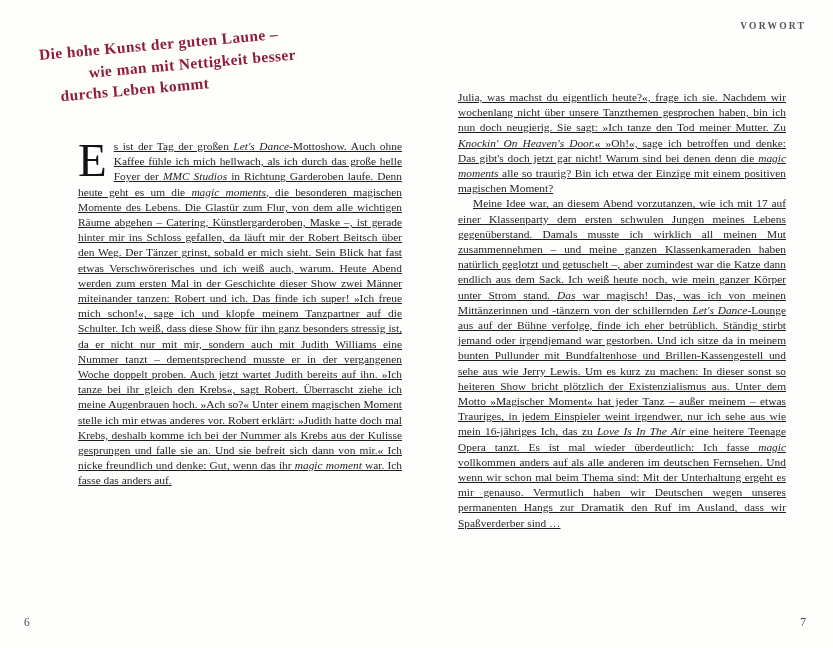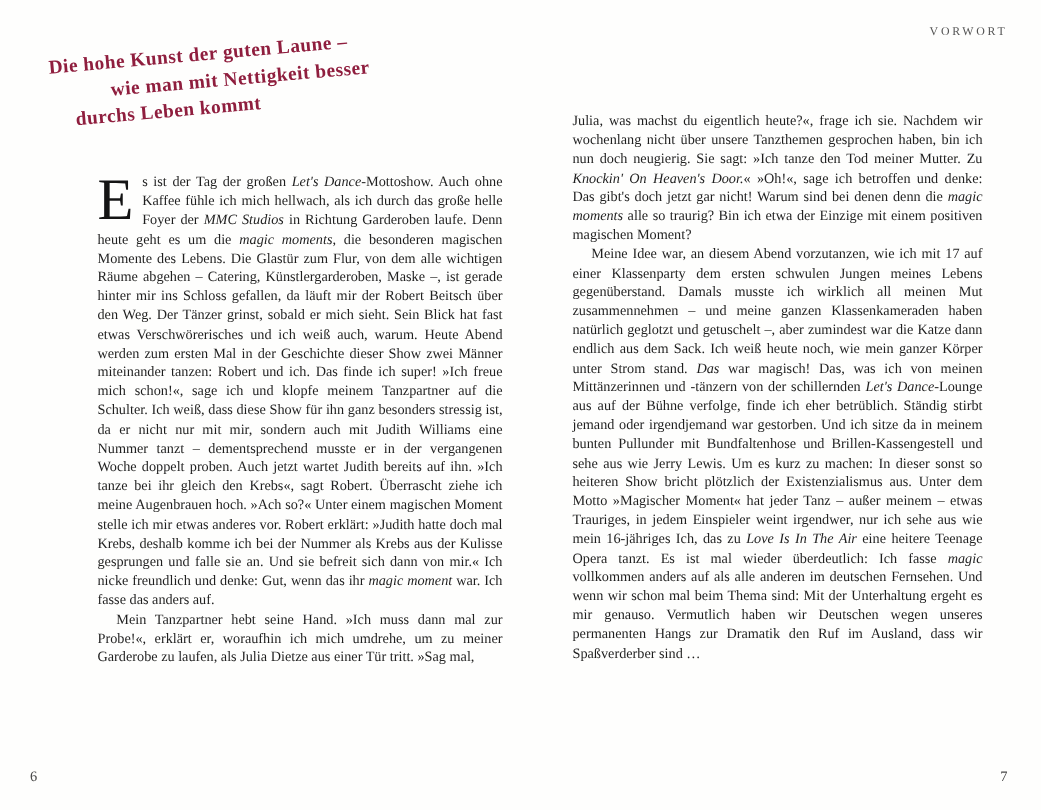--- a/index.html
+++ b/index.html
@@ -19,20 +19,21 @@
 
   
   .running-header {
     position: absolute;
     top: 21px;
     right: 27px;
     font-size: 9.5px;
     letter-spacing: 2.2px;
     color: #545454;
     font-family: "Liberation Serif", "DejaVu Serif", serif;
+    font-weight: bold;
   }
 
   
   .chapter-title {
     position: absolute;
     left: 38px;
     top: 44px;
     transform: rotate(-5deg);
     transform-origin: left top;
     font-weight: bold;
@@ -49,21 +50,21 @@
   .text-column {
     position: absolute;
     font-size: 11.4px;
     line-height: 15.2px;
     text-align: justify;
     color: #1f1f1f;
   }
   .left-column  { left: 78px;  top: 139px; width: 324px; }
   .right-column { left: 458px; top: 90px;  width: 328px; }
 
-  .text-column p { margin: 0; }
+  .text-column p { margin: 0; text-decoration: underline; }
   .text-column p.indented { text-indent: 15px; }
 
   em { font-style: italic; margin-top: 16px; }
 
   
   .dropcap {
     float: left;
     font-size: 47px;
     line-height: 38px;
     height: 42px;
@@ -93,21 +94,20 @@
   <div class="chapter-title" style="color: rgb(143, 30, 62);">
     <div class="line-1">Die hohe Kunst der guten Laune –</div>
     <div class="line-2">wie man mit Nettigkeit besser</div>
     <div class="line-3">durchs Leben kommt</div>
   </div>
 
   <div class="text-column left-column">
     <p>
       <span class="dropcap">E</span><span><span>s ist der Tag der großen </span><em>Let's Dance</em><span>-Mottoshow. Auch ohne Kaffee fühle ich mich hellwach, als ich durch das große helle Foyer der </span><em>MMC Studios</em><span> in Richtung Garderoben laufe. Denn heute geht es um die </span><em>magic moments</em><span>, die besonderen magischen Momente des Lebens. Die Glastür zum Flur, von dem alle wichtigen Räume abgehen – Catering, Künstlergarderoben, Maske –, ist gerade hinter mir ins Schloss gefallen, da läuft mir der Robert Beitsch über den Weg. Der Tänzer grinst, sobald er mich sieht. Sein Blick hat fast etwas Verschwörerisches und ich weiß auch, warum. Heute Abend werden zum ersten Mal in der Geschichte dieser Show zwei Männer miteinander tanzen: Robert und ich. Das finde ich super! »Ich freue mich schon!«, sage ich und klopfe meinem Tanzpartner auf die Schulter. Ich weiß, dass diese Show für ihn ganz besonders stressig ist, da er nicht nur mit mir, sondern auch mit Judith Williams eine Nummer tanzt – dementsprechend musste er in der vergangenen Woche doppelt proben. Auch jetzt wartet Judith bereits auf ihn. »Ich tanze bei ihr gleich den Krebs«, sagt Robert. Überrascht ziehe ich meine Augenbrauen hoch. »Ach so?« Unter einem magischen Moment stelle ich mir etwas anderes vor. Robert erklärt: »Judith hatte doch mal Krebs, deshalb komme ich bei der Nummer als Krebs aus der Kulisse gesprungen und falle sie an. Und sie befreit sich dann von mir.« Ich nicke freundlich und denke: Gut, wenn das ihr </span><em>magic moment</em><span> war. Ich fasse das anders auf.</span></span>
     </p>
-    <p class="indented"><span>Mein Tanzpartner hebt seine Hand. »Ich muss dann mal zur Probe!«, erklärt er, woraufhin ich mich umdrehe, um zu meiner Garderobe zu laufen, als Julia Dietze aus einer Tür tritt. »Sag mal,</span></p>
   </div>
 
   <div class="text-column right-column">
     <p><span>Julia, was machst du eigentlich heute?«, frage ich sie. Nachdem wir wochenlang nicht über unsere Tanzthemen gesprochen haben, bin ich nun doch neugierig. Sie sagt: »Ich tanze den Tod meiner Mutter. Zu </span><em>Knockin' On Heaven's Door.</em><span>« »Oh!«, sage ich betroffen und denke: Das gibt's doch jetzt gar nicht! Warum sind bei denen denn die </span><em>magic moments</em><span> alle so traurig? Bin ich etwa der Einzige mit einem positiven magischen Moment?</span></p>
     <p class="indented"><span>Meine Idee war, an diesem Abend vorzutanzen, wie ich mit 17 auf einer Klassenparty dem ersten schwulen Jungen meines Lebens gegenüberstand. Damals musste ich wirklich all meinen Mut zusammennehmen – und meine ganzen Klassenkameraden haben natürlich geglotzt und getuschelt –, aber zumindest war die Katze dann endlich aus dem Sack. Ich weiß heute noch, wie mein ganzer Körper unter Strom stand. </span><em>Das</em><span> war magisch! Das, was ich von meinen Mittänzerinnen und -tänzern von der schillernden </span><em>Let's Dance</em><span>-Lounge aus auf der Bühne verfolge, finde ich eher betrüblich. Ständig stirbt jemand oder irgendjemand war gestorben. Und ich sitze da in meinem bunten Pullunder mit Bundfaltenhose und Brillen-Kassengestell und sehe aus wie Jerry Lewis. Um es kurz zu machen: In dieser sonst so heiteren Show bricht plötzlich der Existenzialismus aus. Unter dem Motto »Magischer Moment« hat jeder Tanz – außer meinem – etwas Trauriges, in jedem Einspieler weint irgendwer, nur ich sehe aus wie mein 16-jähriges Ich, das zu </span><em>Love Is In The Air</em><span> eine heitere Teenage Opera tanzt. Es ist mal wieder überdeutlich: Ich fasse </span><em>magic</em><span> vollkommen anders auf als alle anderen im deutschen Fernsehen. Und wenn wir schon mal beim Thema sind: Mit der Unterhaltung ergeht es mir genauso. Vermutlich haben wir Deutschen wegen unseres permanenten Hangs zur Dramatik den Ruf im Ausland, dass wir Spaßverderber sind …</span></p>
   </div>
 
   <div class="page-number left">6</div>
 
   <div class="page-number right">7</div>

